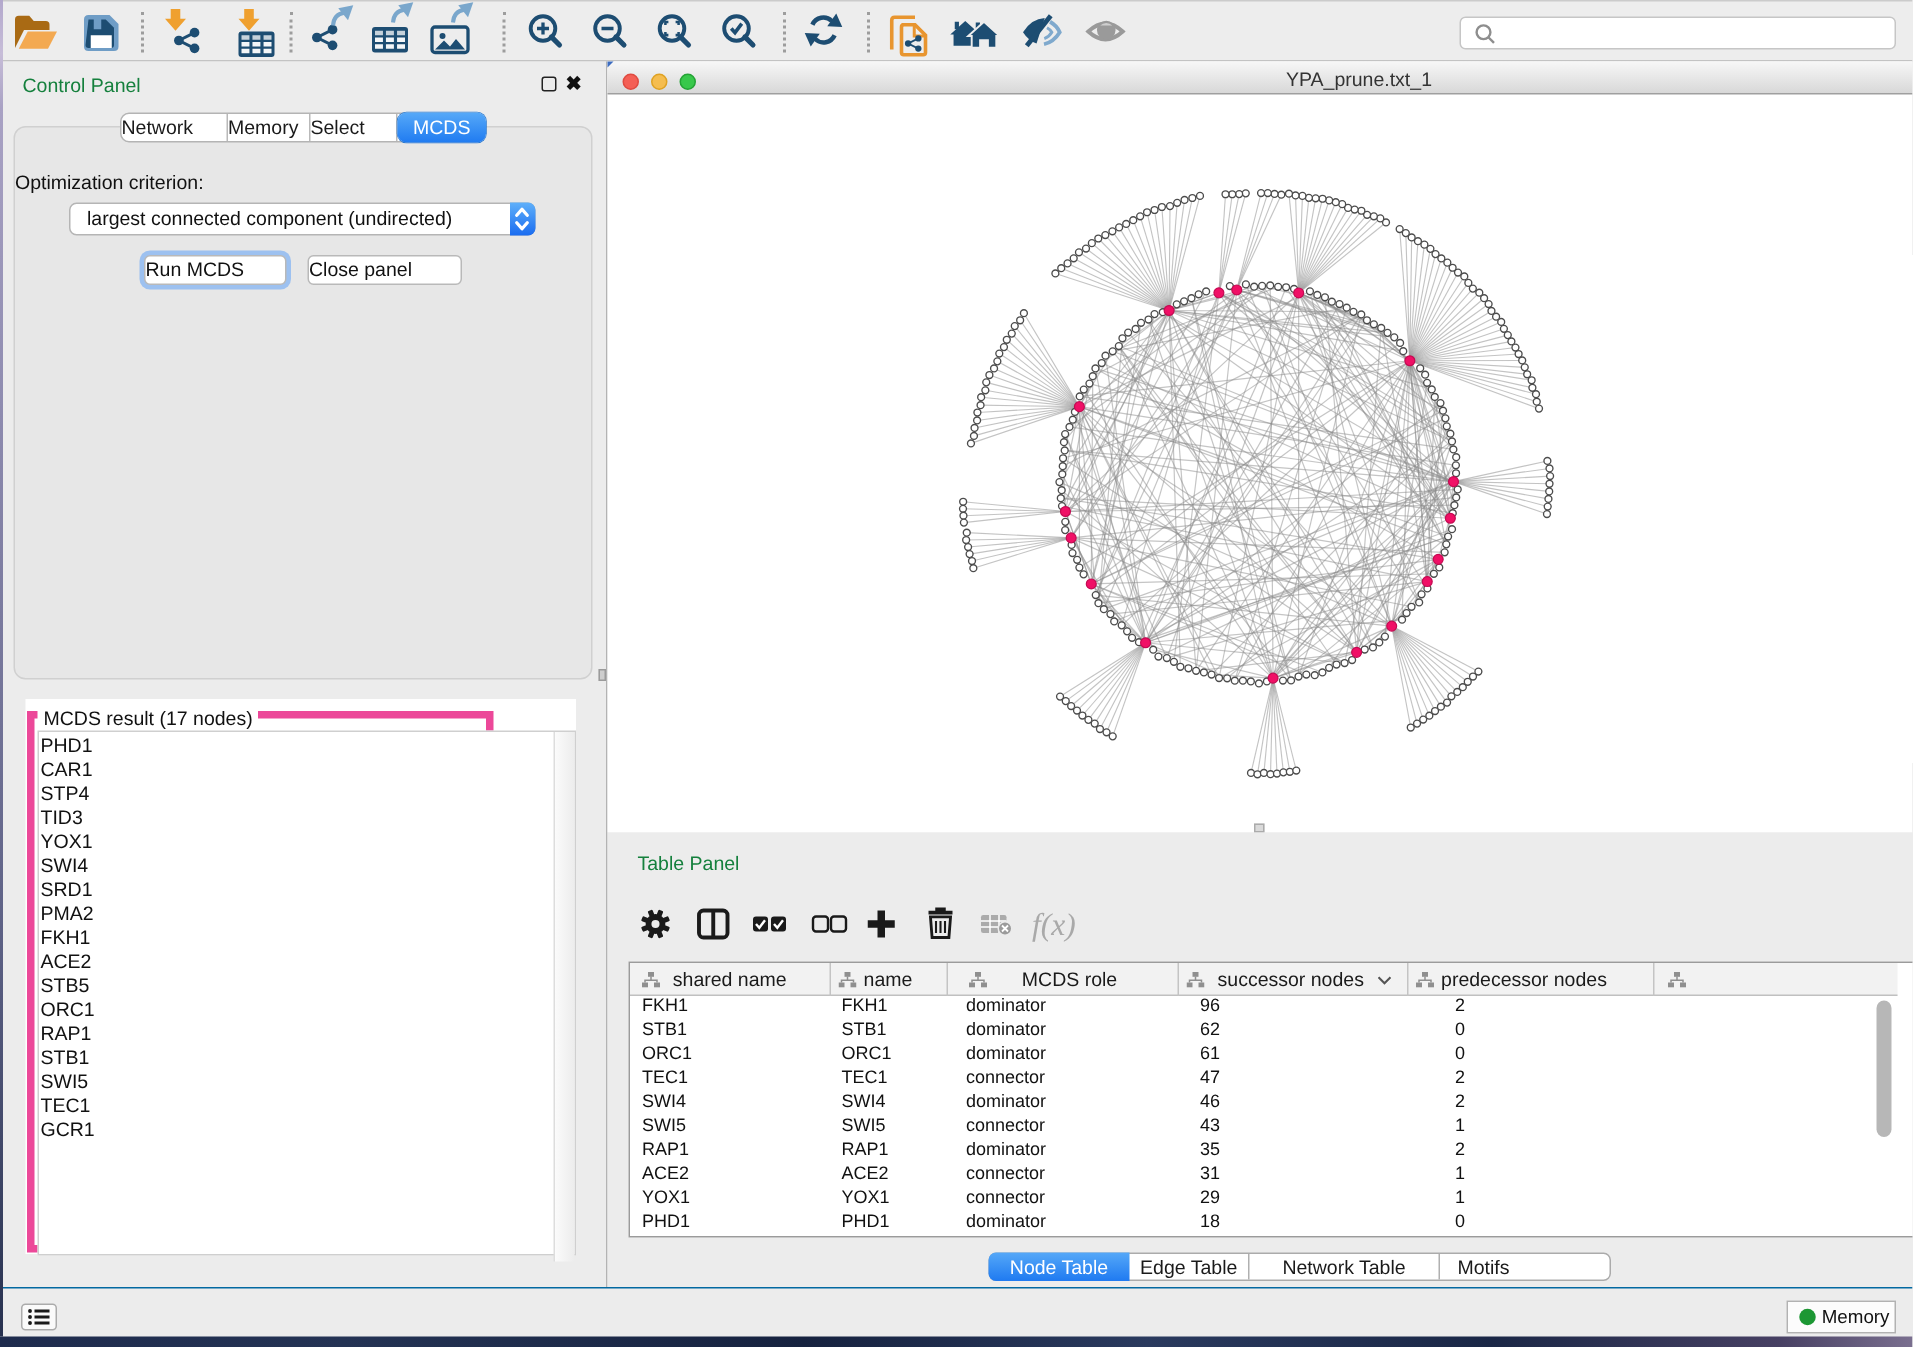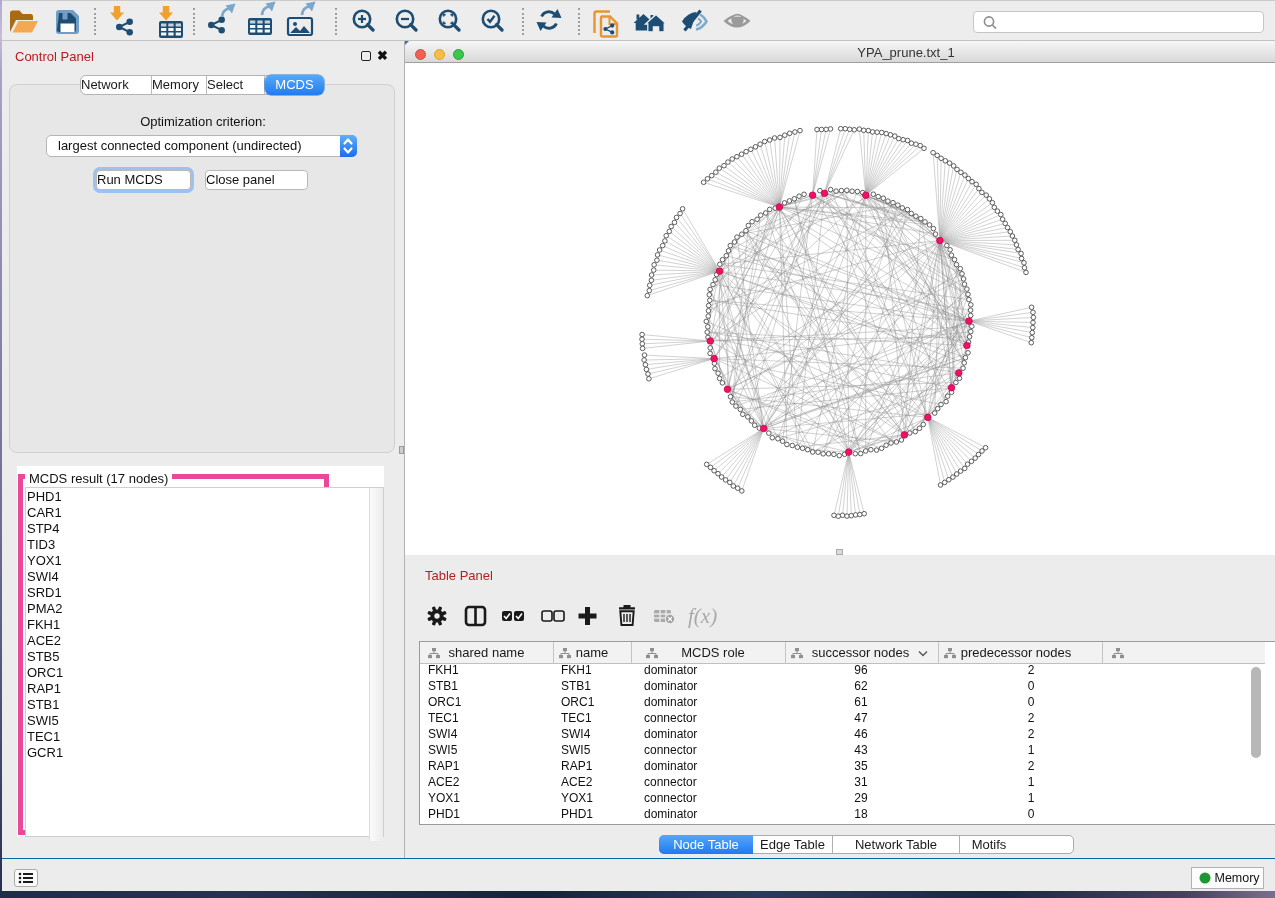--- a/index.html
+++ b/index.html
@@ -1,28 +1,28 @@
 <!DOCTYPE html>
 <html><head><meta charset="utf-8"><title>c</title><style>
 *{margin:0;padding:0;box-sizing:border-box}
 html,body{width:1275px;height:898px;overflow:hidden}
 body{font-family:"Liberation Sans",sans-serif;background:#ececec;position:relative}
 .abs{position:absolute}
 #toolbar{left:0;top:0;width:1275px;height:41px;background:#ededed;border-bottom:1px solid #c3c3c3;border-top:1px solid #cbcbcb}
 .vsep{position:absolute;top:7px;height:27px;width:0;border-left:2px dotted #9d9d9d}
 #search{position:absolute;left:973px;top:10px;width:291px;height:22px;background:#fff;border:1px solid #c6c6c6;border-radius:4px}
 #cpanel{left:0;top:41px;width:404px;height:817px;background:#ececec}
-.ptitle{font-size:13px;color:#b91c1c}
+.ptitle{font-size:13px;color:#15803d}
 .winbtn{position:absolute;width:10px;height:10px;border:1.6px solid #222;border-radius:2px}
 .xbtn{position:absolute;font-size:13px;font-weight:bold;color:#111;line-height:12px}
 #tabbar{position:absolute;left:80px;top:34px;width:243px;height:20px;background:#fff;border:1px solid #b4b4b4;border-radius:6px}
 .tabseg{position:absolute;top:0;height:18px;border-right:1px solid #b9b9b9;color:#1a1a1a;font-size:13px;text-align:left;line-height:18px}
 #mcdstab{position:absolute;left:184px;top:-1px;width:59px;height:20px;border-radius:6px;background:linear-gradient(#56a9f8,#207bf1);color:#fff;font-size:13px;text-align:center;line-height:20px;box-shadow:0 0 0 0.5px #2a7ad2}
 #cbody{position:absolute;left:9px;top:43px;width:386px;height:369px;background:#e7e7e7;border:1px solid #d0d0d0;border-radius:8px}
-#optlabel{position:absolute;left:0;top:29px;width:386px;text-align:center;font-size:13px;color:#111}
+#optlabel{position:absolute;left:0;top:29px;width:386px;text-align:left;font-size:13px;color:#111}
 #combo{position:absolute;left:36px;top:50px;width:311px;height:22px;background:#fff;border:1px solid #b5b5b5;border-radius:5px;font-size:13px;line-height:20px;padding-left:11px;color:#111}
 #combocap{position:absolute;right:-1px;top:-1px;width:17px;height:22px;border-radius:0 5px 5px 0;background:linear-gradient(#5fb0fa,#1a6cf0)}
 .btn{position:absolute;top:85px;height:20px;background:#fff;border:1px solid #b9b9b9;border-radius:4px;font-size:13px;line-height:18px;color:#111}
 #groupbox{position:absolute;left:18px;top:433px;width:311px;height:361px;border:5px solid #ec4899}
 #grouplab{position:absolute;left:2px;top:-8px;background:#fff;padding:0 4px;font-size:13px;color:#111}
 #mlist{position:absolute;left:2px;top:8px;width:359px;height:350px;background:#fff;border:1px solid #cfcfcf;padding-top:1px}
 .li{height:16px;font-size:13px;color:#111;padding-left:1px;line-height:16px}
 #mscroll{position:absolute;right:0;top:0;width:14px;height:353px;background:linear-gradient(90deg,#fbfbfb,#ececec);border-left:1px solid #ddd}
 #divline{left:404px;top:41px;width:1px;height:817px;background:#b3b3b3}
 #divhandle{left:399px;top:446px;width:5px;height:8px;background:#cecece;border:1px solid #9b9b9b}
@@ -32,21 +32,21 @@
 #ntext{position:absolute;left:0;top:4px;width:1002px;text-align:center;font-size:13px;color:#333}
 #nettri{position:absolute;left:0;top:0;width:0;height:0;border-top:4px solid #3c6cc0;border-right:4px solid transparent}
 #canvashandle{left:836px;top:549px;width:7px;height:6px;background:#dadada;border:1px solid #ababab}
 #tpanel{left:405px;top:555px;width:870px;height:303px;background:#ececec}
 #ttable{position:absolute;left:14px;top:86px;width:919px;height:184px;background:#fff;border:1px solid #9b9b9b}
 #thead{position:absolute;left:0;top:0;width:845px;height:22px;background:#f2f2f2;border-bottom:1px solid #c0c0c0}
 .hsep{position:absolute;top:0;width:1px;height:22px;background:#c4c4c4}
 .htext{position:absolute;top:0;height:22px;line-height:22px;font-size:13px;color:#1a1a1a;text-align:center}
 .row{position:absolute;height:16px;font-size:12px;color:#111;line-height:16px}
 .c{position:absolute;top:0;height:16px}
-.num{text-align:center}
+.num{text-align:left}
 #tscroll{position:absolute;left:831px;top:25px;width:10px;height:91px;background:#b7b7b7;border-radius:5px}
 #btabs{position:absolute;left:254px;top:280px;width:415px;height:19px;background:#fff;border:1px solid #ababab;border-radius:5px}
 .btseg{position:absolute;top:0;height:17px;border-right:1px solid #b0b0b0;font-size:13px;color:#1a1a1a;text-align:center;line-height:17px}
 #nodetab{position:absolute;left:-1px;top:-1px;width:94px;height:19px;border-radius:5px 0 0 5px;background:linear-gradient(#55a8f8,#1f7af1);color:#fff;font-size:13px;text-align:center;line-height:19px}
 #statusbar{left:0;top:858px;width:1275px;height:33px;background:#ececec;border-top:1px solid #0369a1}
 #listbtn{position:absolute;left:14px;top:10px;width:24px;height:18px;background:#fafafa;border:1px solid #ababab;border-radius:3px}
 #membtn{position:absolute;left:1191px;top:8px;width:73px;height:22px;background:#fcfcfc;border:1px solid #b2b2b2;font-size:12.5px;color:#111;line-height:20px;padding-left:7px}
 #wallpaper{left:0;top:891px;width:1275px;height:7px;background:linear-gradient(90deg,#1e2b4d 0%,#243354 18%,#16223f 42%,#2a3a5e 60%,#1a2746 78%,#474063 93%,#7a6f8f 100%)}
 #ledge{left:0;top:0;width:2px;height:891px;background:linear-gradient(#b3a8cc 0%,#c7bdd8 4%,#a9a2c4 8%,#8f8cb0 30%,#5d6185 70%,#27314f 100%)}
 </style></head>

